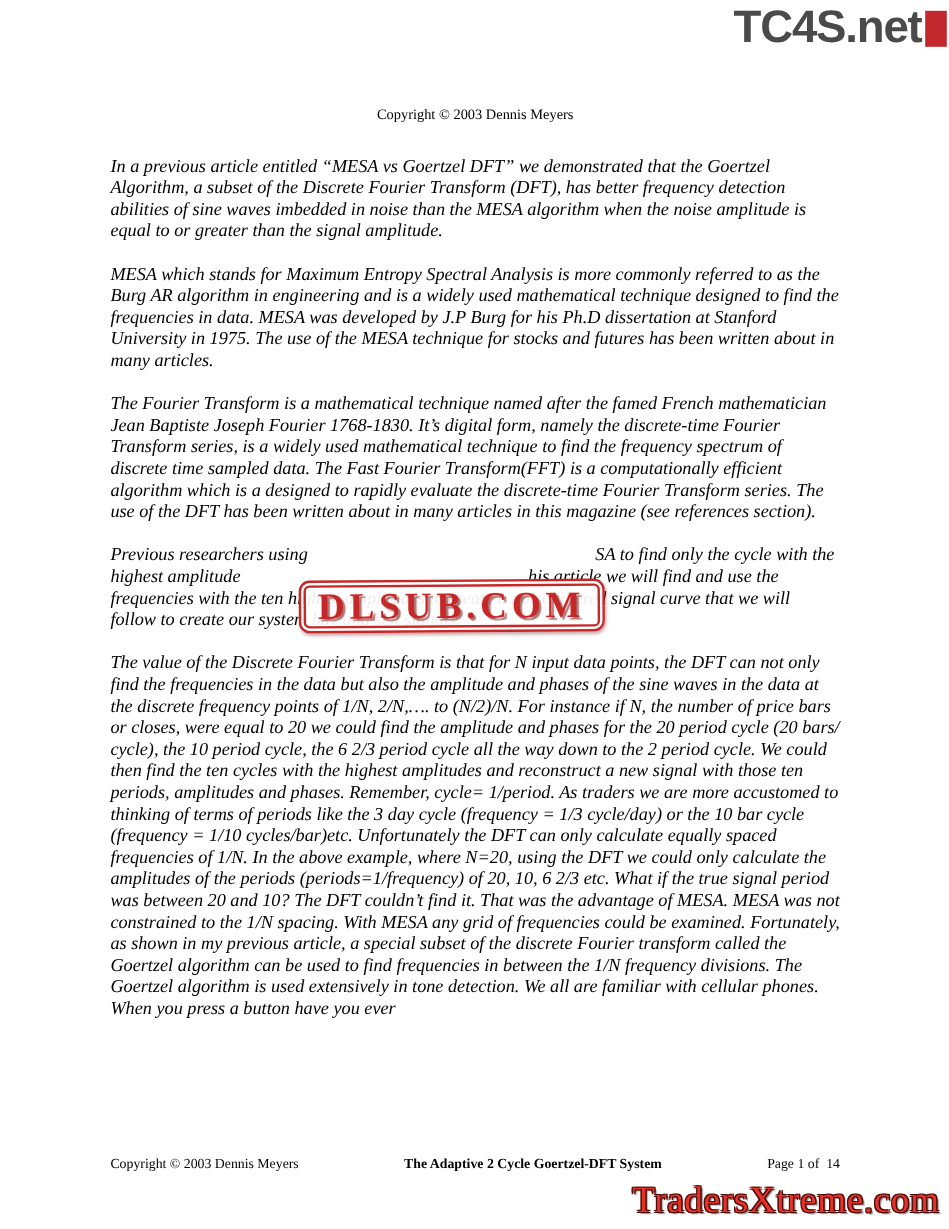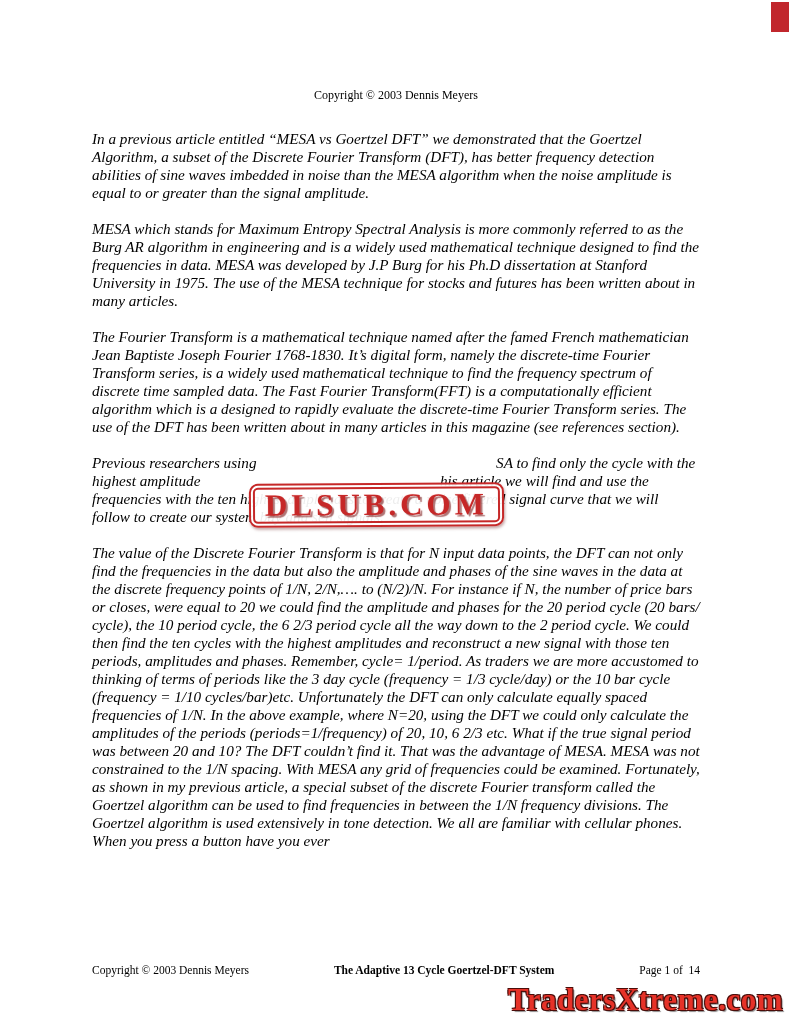--- a/index.html
+++ b/index.html
@@ -120,39 +120,40 @@
   }
   .footer-center { font-weight: bold; }
   .footer-right { white-space: pre; }
 
   
   .tradersxtreme {
     position: absolute;
     right: 8px;
     bottom: 6px;
     font-family: "Liberation Serif", serif;
-    font-weight: bold;
+    font-weight: normal;
     font-size: 31px;
     letter-spacing: 0.5px;
     color: var(--bottom-logo-red, #e63228);
     text-shadow:
       -1px -1px 0 #4a0d0a,
        1px -1px 0 #4a0d0a,
       -1px  1px 0 #4a0d0a,
        1px  1px 0 #4a0d0a,
        2px  2px 1px rgba(0, 0, 0, 0.45);
     white-space: nowrap;
   }
 </style>
 </head>
 <body>
 
 <div class="page">
 
   <div class="tc4s">
+    <span>TC4S.net</span>
     <span class="tc4s-block"></span>
   </div>
 
   <div class="content">
     <div class="subtitle">Copyright © 2003 Dennis Meyers</div>
 
     <p>In a previous article entitled “MESA vs Goertzel DFT” we demonstrated that the Goertzel Algorithm, a subset of the Discrete Fourier Transform (DFT), has better frequency detection abilities of sine waves imbedded in noise than the MESA algorithm when the noise amplitude is equal to or greater than the signal amplitude.</p>
     <p>MESA which stands for Maximum Entropy Spectral Analysis is more commonly referred to as the Burg AR algorithm in engineering and is a widely used mathematical technique designed to find the frequencies in data. MESA was developed by J.P Burg for his Ph.D dissertation at Stanford University in 1975. The use of the MESA technique for stocks and futures has been written about in many articles.</p>
     <p>The Fourier Transform is a mathematical technique named after the famed French mathematician Jean Baptiste Joseph Fourier 1768-1830. It’s digital form, namely the discrete-time Fourier Transform series, is a widely used mathematical technique to find the frequency spectrum of discrete time sampled data. The Fast Fourier Transform(FFT) is a computationally efficient algorithm which is a designed to rapidly evaluate the discrete-time Fourier Transform series. The use of the DFT has been written about in many articles in this magazine (see references section).</p>
 
@@ -168,19 +169,19 @@
   </div>
 
   <div class="stamp">
     <div class="stamp-inner">
       <span class="stamp-text">DLSUB.COM</span>
     </div>
   </div>
 
   <div class="footer">
     <span class="footer-left">Copyright © 2003 Dennis Meyers</span>
-    <span class="footer-center">The Adaptive 13 Cycle Goertzel-DFT System</span>
+    <span class="footer-center">The Adaptive 2 Cycle Goertzel-DFT System</span>
     <span class="footer-right">Page 1 of  14</span>
   </div>
 
   <div class="tradersxtreme">TradersXtreme.com</div>
 
 </div>
 
 </body></html>

